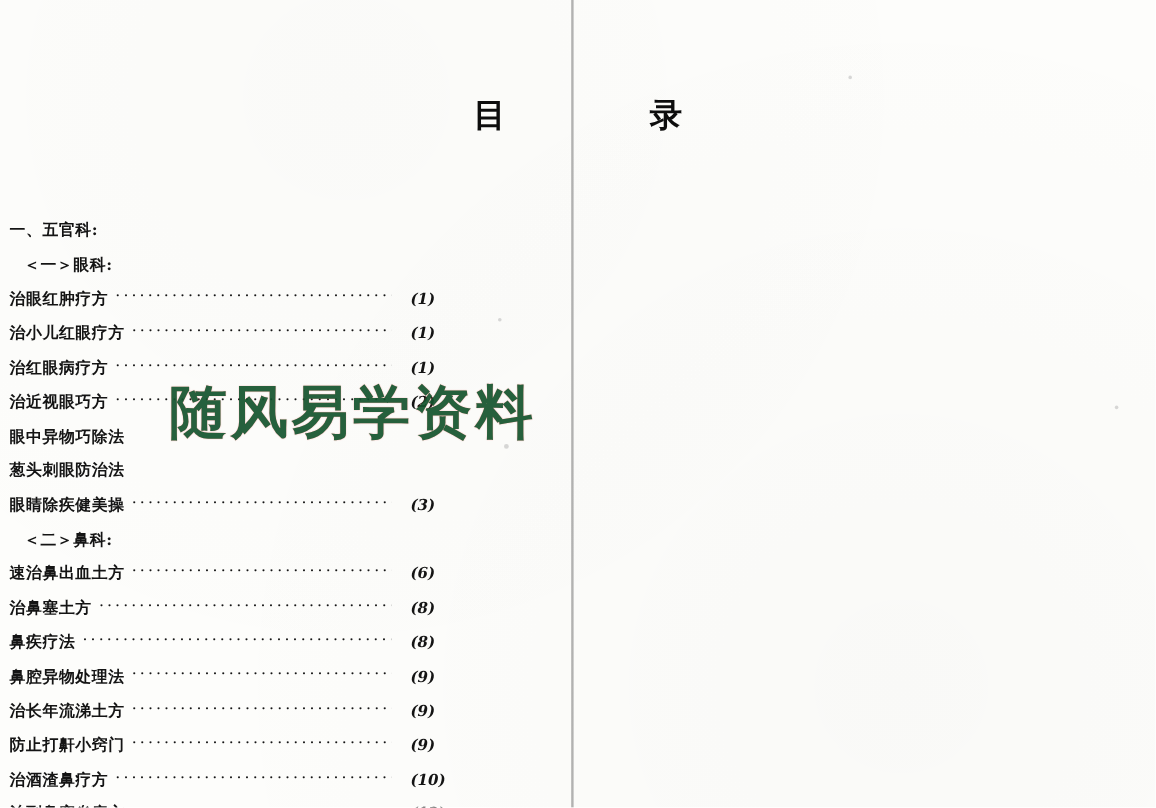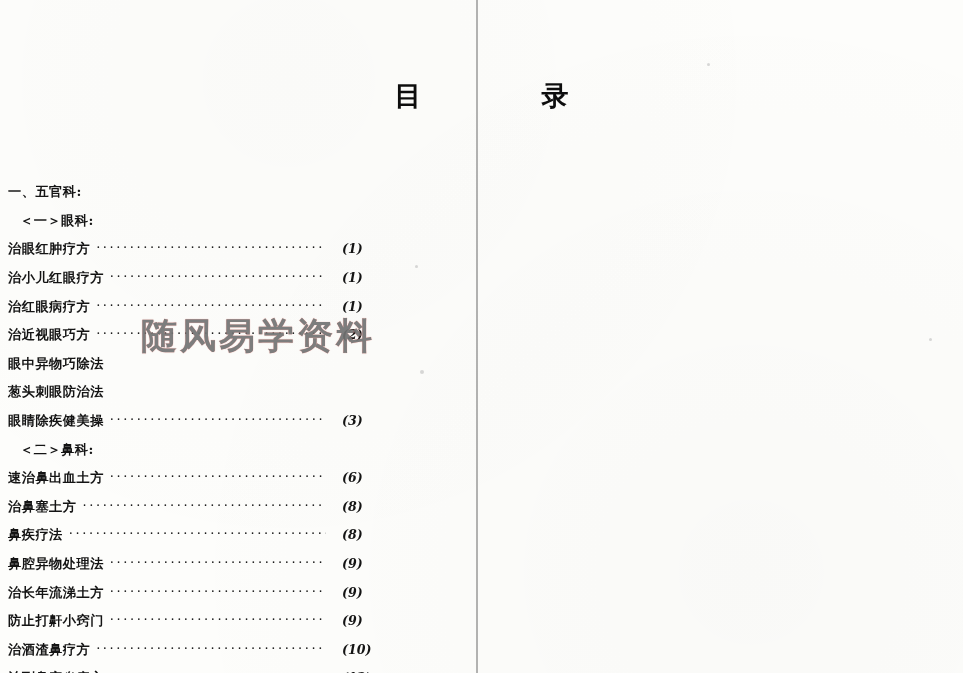--- a/index.html
+++ b/index.html
@@ -113,23 +113,23 @@
 
   .indent-0 { padding-left: 0; }
   .indent-1 { padding-left: 12px; }
 
   .watermark {
     position: absolute;
     left: 141px;
     top: 312px;
     font-family: "DejaVu Serif", serif;
     font-weight: bold;
-    font-size: 36px;
+    font-size: 48px;
     letter-spacing: 3px;
-    color: #737373;
+    color: #14532d;
     opacity: .92;
     white-space: nowrap;
     z-index: 5;
     text-shadow: 0 0 1px rgba(232,57,47,.6);
   }
   .speck {
     position: absolute;
     background: #b9b9b9;
     border-radius: 50%;
     opacity: .55;

